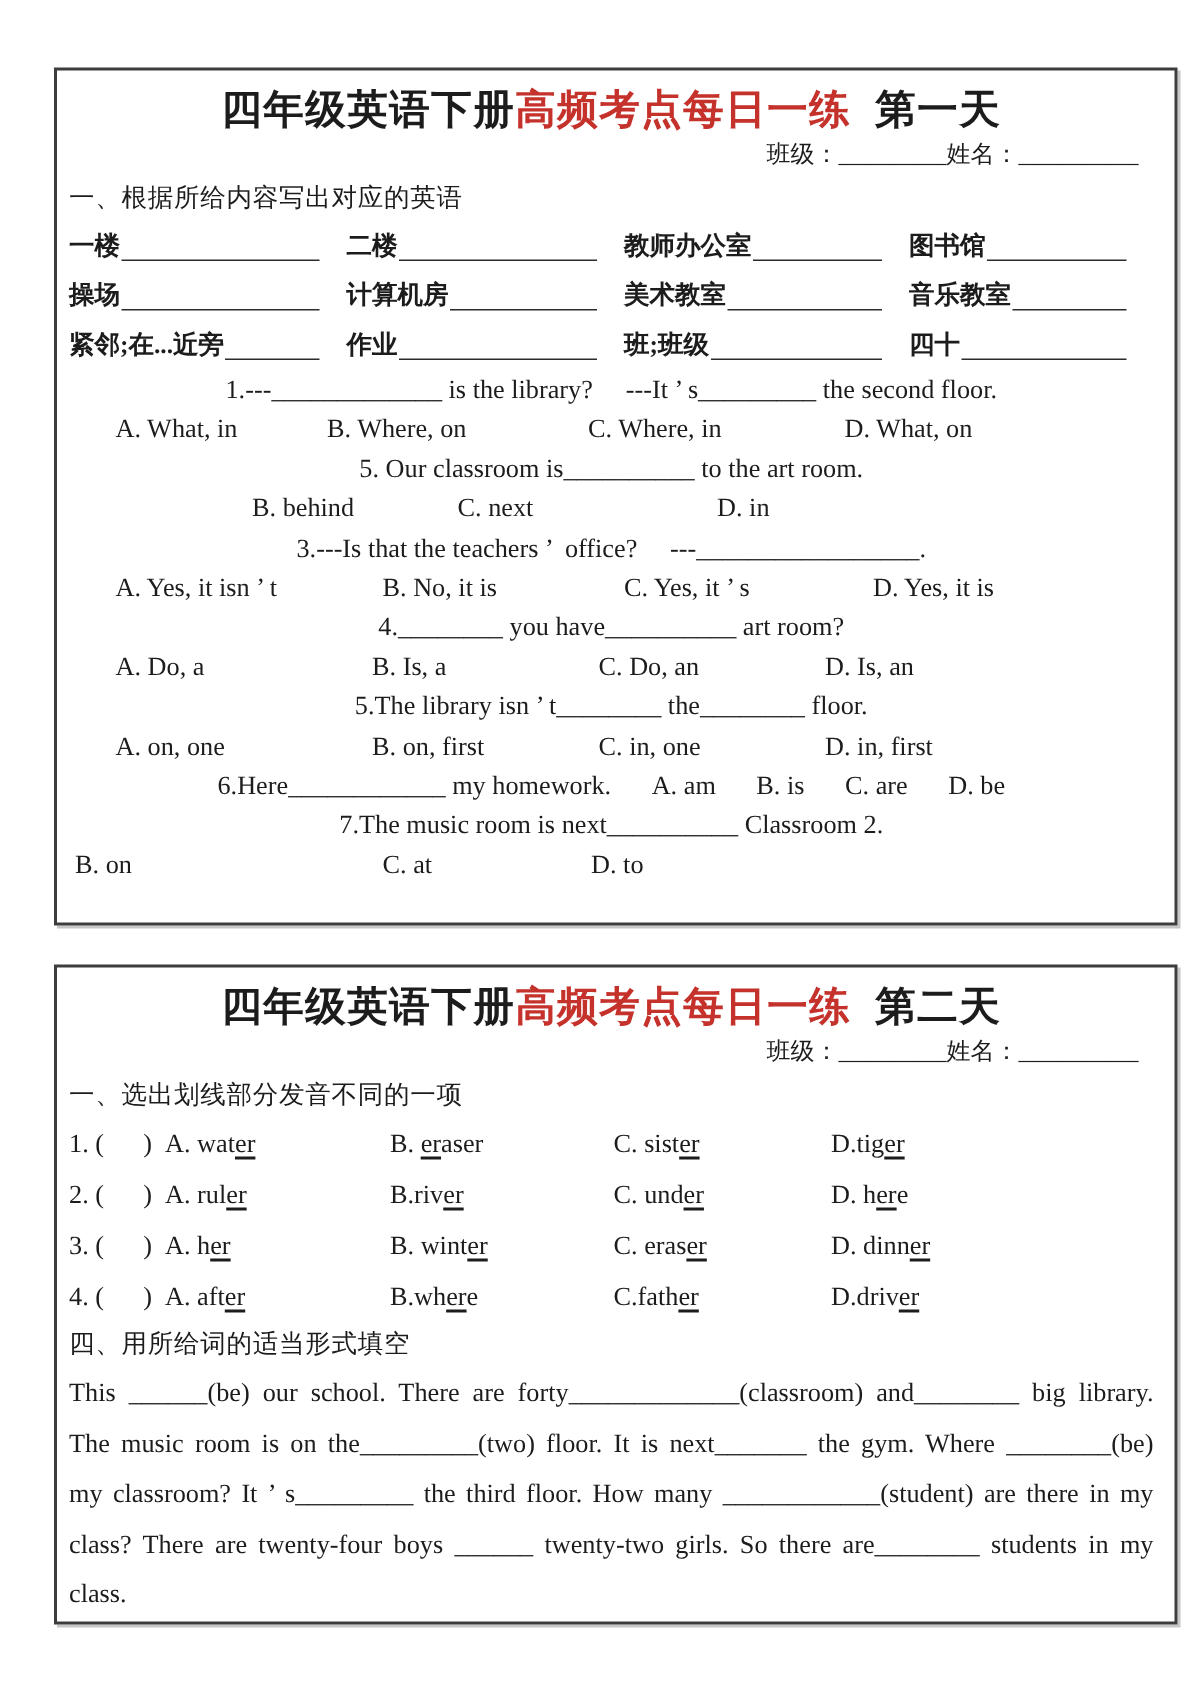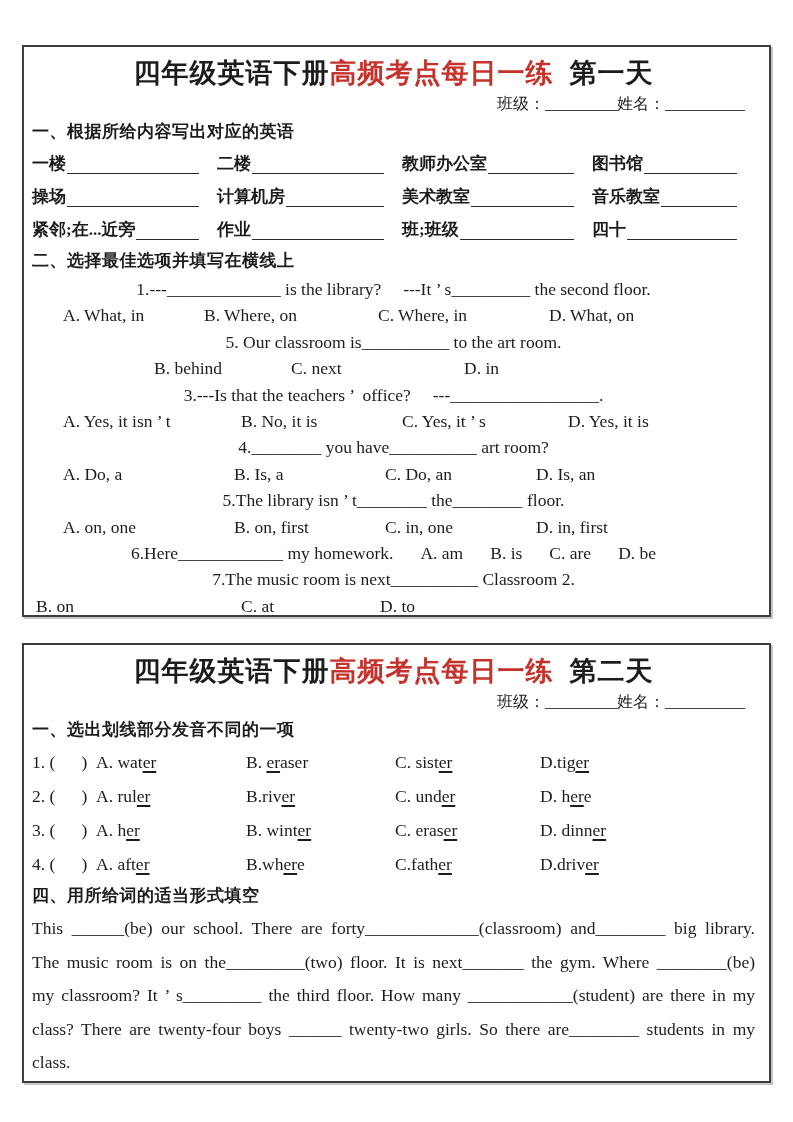--- a/index.html
+++ b/index.html
@@ -5,35 +5,35 @@
   :root { --red:#c5312b; --ink:#1c1c1c; }
   * { box-sizing:border-box; }
   html,body { margin:0; padding:0; background:#ffffff; }
   body {
     width:793px; height:1122px; position:relative;
     font-family:"Liberation Serif","DejaVu Serif",serif;
     color:var(--ink);
   }
   .page { position:relative; width:793px; height:1122px; background:#fff; }
   .sheet {
-    position:absolute; left:22px; width:749px; background:#fff;
+    position:absolute; left:36px; width:749px; background:#fff;
     border:2px solid #3d3d3d; box-shadow:2px 2px 0 rgba(0,0,0,.22);
     padding:6px 14px 10px 8px; overflow:hidden;
   }
   #day1 { top:45px;  height:572px; }
   #day2 { top:643px; height:440px; }
 
   .title { margin:2px 0 0; text-align:center; font-size:27px; font-weight:700; letter-spacing:1px; line-height:36px; }
   .title .red { color:var(--red); }
   .title .suffix { margin-left:16px; }
 
   .meta { text-align:right; font-size:16px; line-height:26px; padding-right:10px; }
   .meta .blank { letter-spacing:0; }
 
-  .sec { font-size:17px; font-weight:700; margin:0; line-height:30px; letter-spacing:.5px; }
+  .sec { font-size:17px; font-weight:400; margin:0; line-height:30px; letter-spacing:.5px; }
 
   
   .vrow { display:grid; grid-template-columns:185px 185px 190px 1fr; line-height:33px;text-align:center; }
   .vcell { display:flex; align-items:flex-end; padding-right:16px; font-weight:700; font-size:17px; }
   .vlabel { white-space:nowrap; }
   .vline { flex:1; border-bottom:1.6px solid #2b2b2b; margin:0 2px 6px 1px; min-width:18px; }
 
   
   .qrow { font-size:17.5px; line-height:26.4px; white-space:pre-wrap;text-align:center; }
   .opts { display:grid; font-size:17.5px; line-height:26.4px; white-space:pre; }
@@ -113,21 +113,20 @@
             <span class="vlabel">班;班级</span>
             <span class="vline"></span>
           </div>
           <div class="vcell">
             <span class="vlabel">四十</span>
             <span class="vline"></span>
           </div>
         </div>
       </div>
 
-    <h2 class="sec">二、选择最佳选项并填写在横线上</h2>
 
     <div id="mcq">
         <div class="qrow">1.---_____________ is the library?     ---It ’ s_________ the second floor.</div>
         <div class="opts l-q1"><span class="opt">A. What, in</span><span class="opt">B. Where, on</span><span class="opt">C. Where, in</span><span class="opt">D. What, on</span></div>
         <div class="qrow">5. Our classroom is__________ to the art room.</div>
         <div class="opts l-q2"><span class="opt">B. behind</span><span class="opt">C. next</span><span class="opt">D. in</span></div>
         <div class="qrow">3.---Is that the teachers ’  office?     ---_________________.</div>
         <div class="opts l-q3"><span class="opt">A. Yes, it isn ’ t</span><span class="opt">B. No, it is</span><span class="opt">C. Yes, it ’ s</span><span class="opt">D. Yes, it is</span></div>
         <div class="qrow">4.________ you have__________ art room?</div>
         <div class="opts l-q45"><span class="opt">A. Do, a</span><span class="opt">B. Is, a</span><span class="opt">C. Do, an</span><span class="opt">D. Is, an</span></div>

